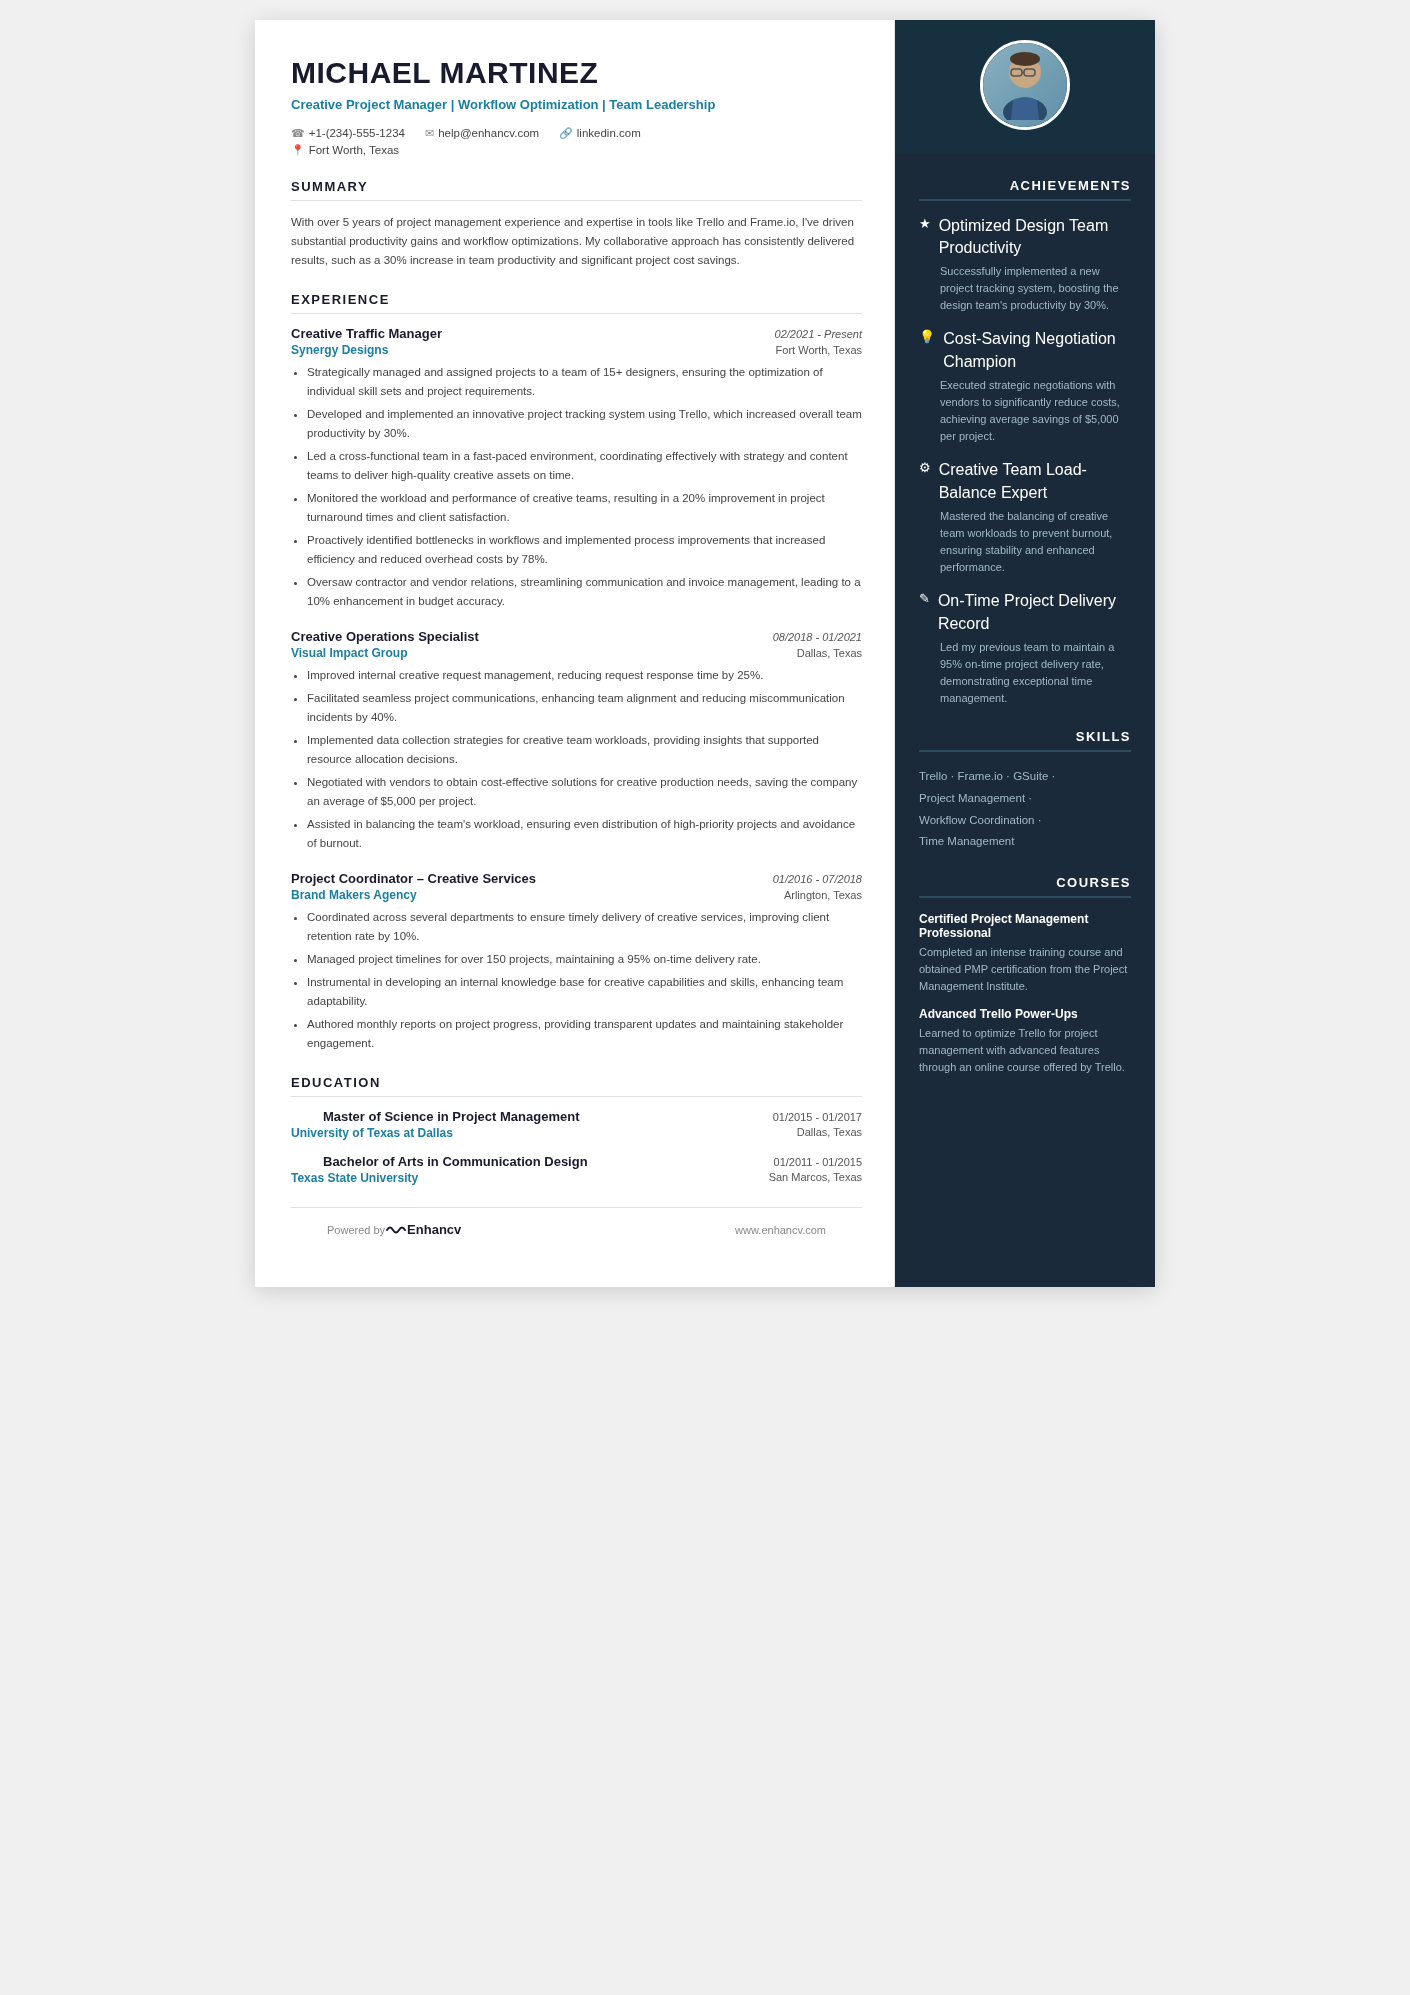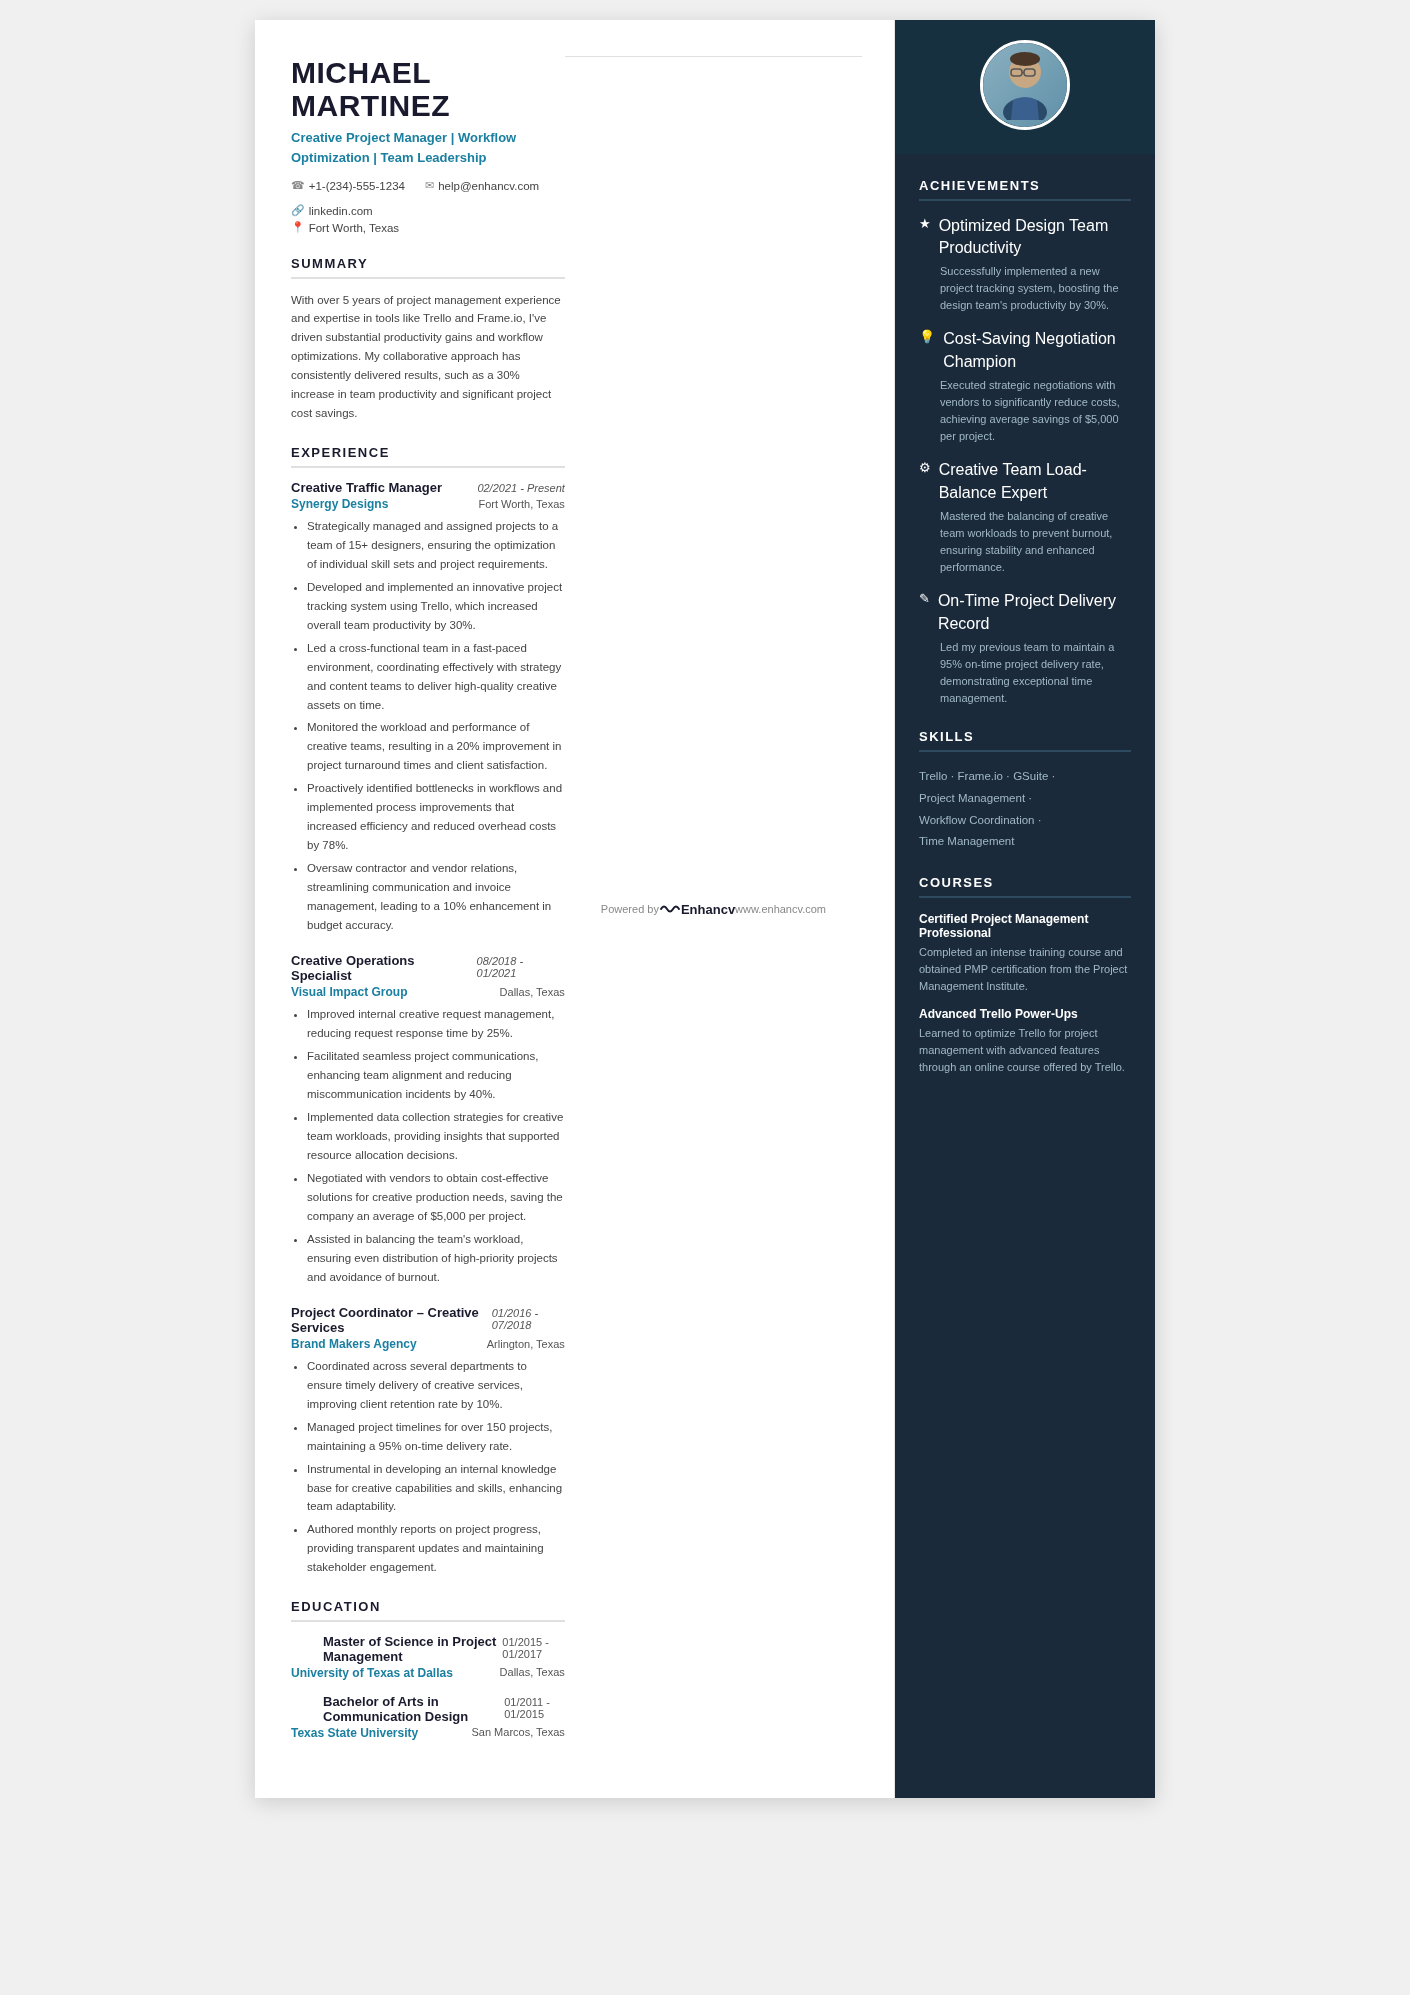--- a/index.html
+++ b/index.html
@@ -230,20 +230,21 @@
     .right-section {
       margin-bottom: 22px;
     }
     .right-section-title {
       font-size: 13px;
       font-weight: 800;
       text-transform: uppercase;
       letter-spacing: 1.5px;
       color: #fff;
       margin-bottom: 6px;
+      text-align: right;
     }
     .right-divider {
       height: 1.5px;
       background: #2e4a5e;
       margin-bottom: 14px;
     }
     
     .achievement-item {
       margin-bottom: 14px;
     }
@@ -286,20 +287,21 @@
       color: #fff;
       margin-bottom: 4px;
     }
     .course-desc {
       font-size: 11px;
       color: #a0b8c8;
       line-height: 1.55;
     }
     .left-main {
       display: flex;
+      flex-direction: column;
     }
     .left-main-body {
       flex: 1;
     }
   </style>
 </head>
 <body>
 
 <div class="resume-container">
 

